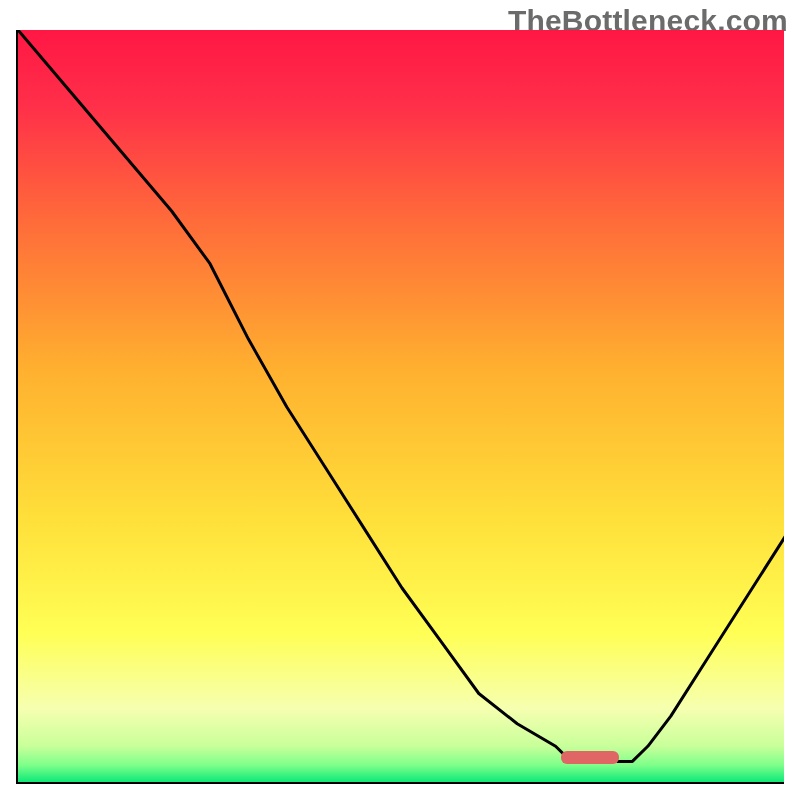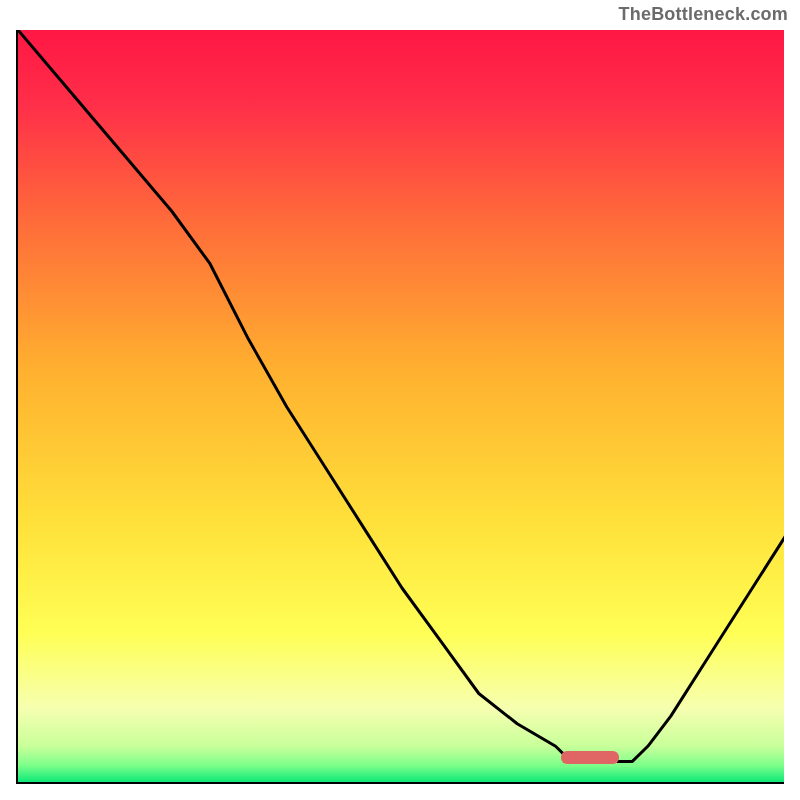--- a/index.html
+++ b/index.html
@@ -12,21 +12,21 @@
   }
   .frame {
     position: relative;
     width: 800px;
     height: 800px;
   }
   .watermark {
     position: absolute;
     top: 4px;
     right: 12px;
-    font-size: 18px;
+    font-size: 30px;
     font-weight: 600;
     color: #6b6b6b;
     letter-spacing: 0.2px;
   }
   .plot-area {
     position: absolute;
     left: 16px;
     top: 30px;
     width: 768px;   
     height: 754px;

